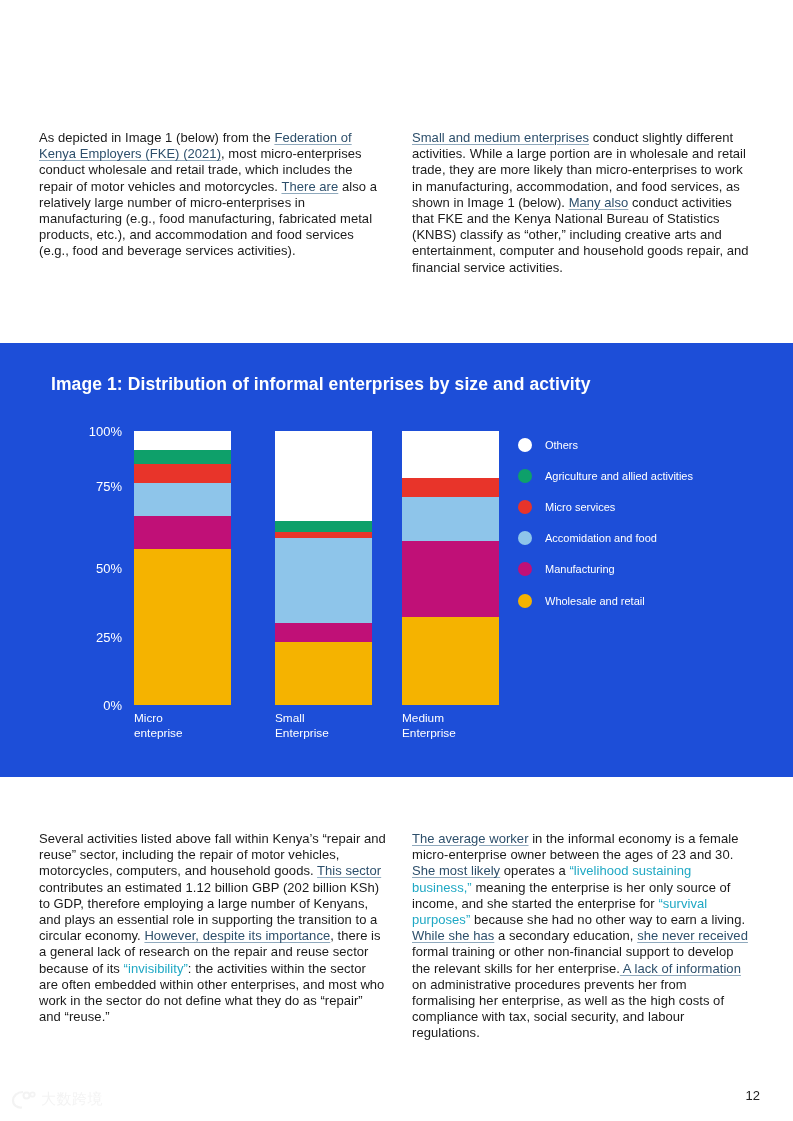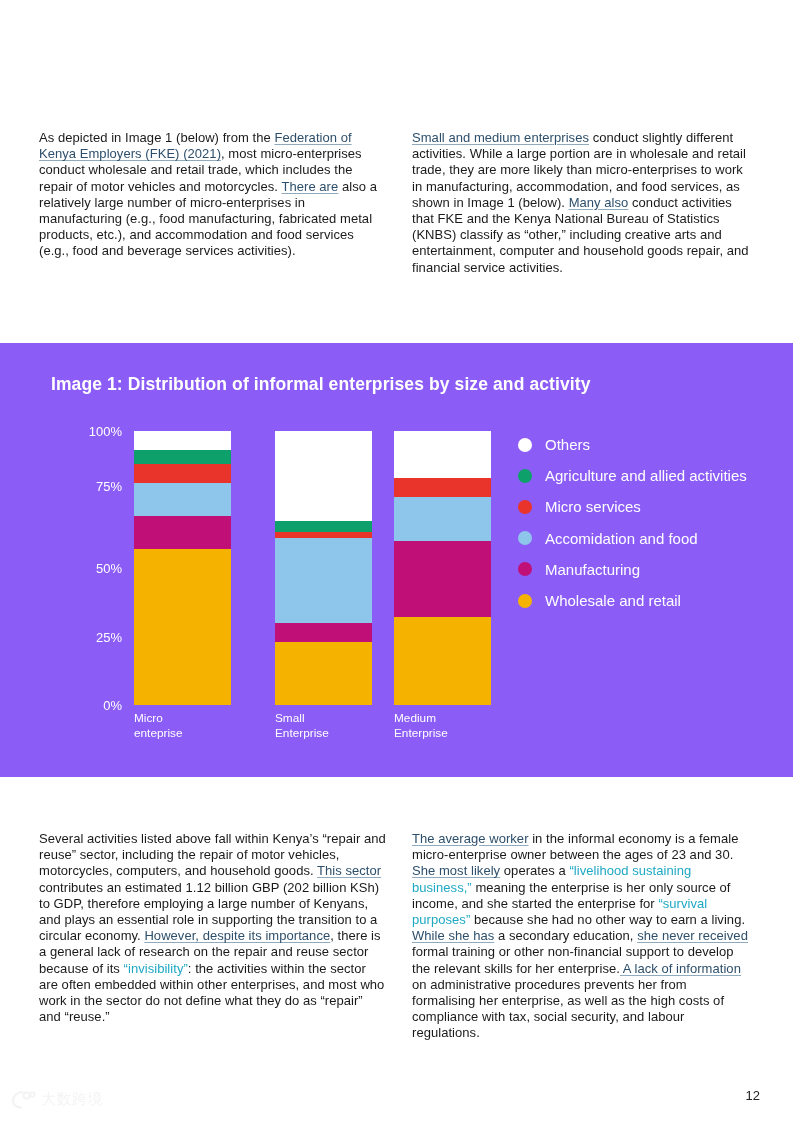--- a/index.html
+++ b/index.html
@@ -43,21 +43,21 @@
     font-weight: normal;
   }
 
   
   .chart-panel {
     position: absolute;
     left: 0;
     top: 343px;
     width: 793px;
     height: 434px;
-    background: #8b5cf6;
+    background: #1d4ed8;
   }
 
   .chart-title {
     position: absolute;
     left: 51px;
     top: 31px;
     font-size: 17.5px;
     font-weight: bold;
     color: #ffffff;
     letter-spacing: 0.1px;
@@ -94,21 +94,21 @@
     height: 274px;
     width: 372px;
   }
   .bar-col {
     position: absolute;
     width: 97px;
     height: 274px;
   }
   .bar-col.c0 { left: 0px; }
   .bar-col.c1 { left: 141px; border-radius: 22px; }
-  .bar-col.c2 { left: 260px; padding-left: 37px; }
+  .bar-col.c2 { left: 268px; padding-left: 37px; }
 
   .bar-stack {
     position: absolute;
     bottom: 0;
     left: 0;
     width: 97px;
     display: flex;
     flex-direction: column-reverse;
   }
   .seg { width: 100%; }
@@ -136,21 +136,21 @@
     height: 31.2px;
   }
   .swatch {
     width: 14px;
     height: 14px;
     border-radius: 50%;
     flex: 0 0 auto;
     margin-right: 13px;
   }
   .legend-text {
-    font-size: 15px;
+    font-size: 11px;
     color: #ffffff;
     white-space: nowrap;
   }
 
   
   .page-number {
     position: absolute;
     right: 33px;
     bottom: 18px;
     font-size: 13px;

